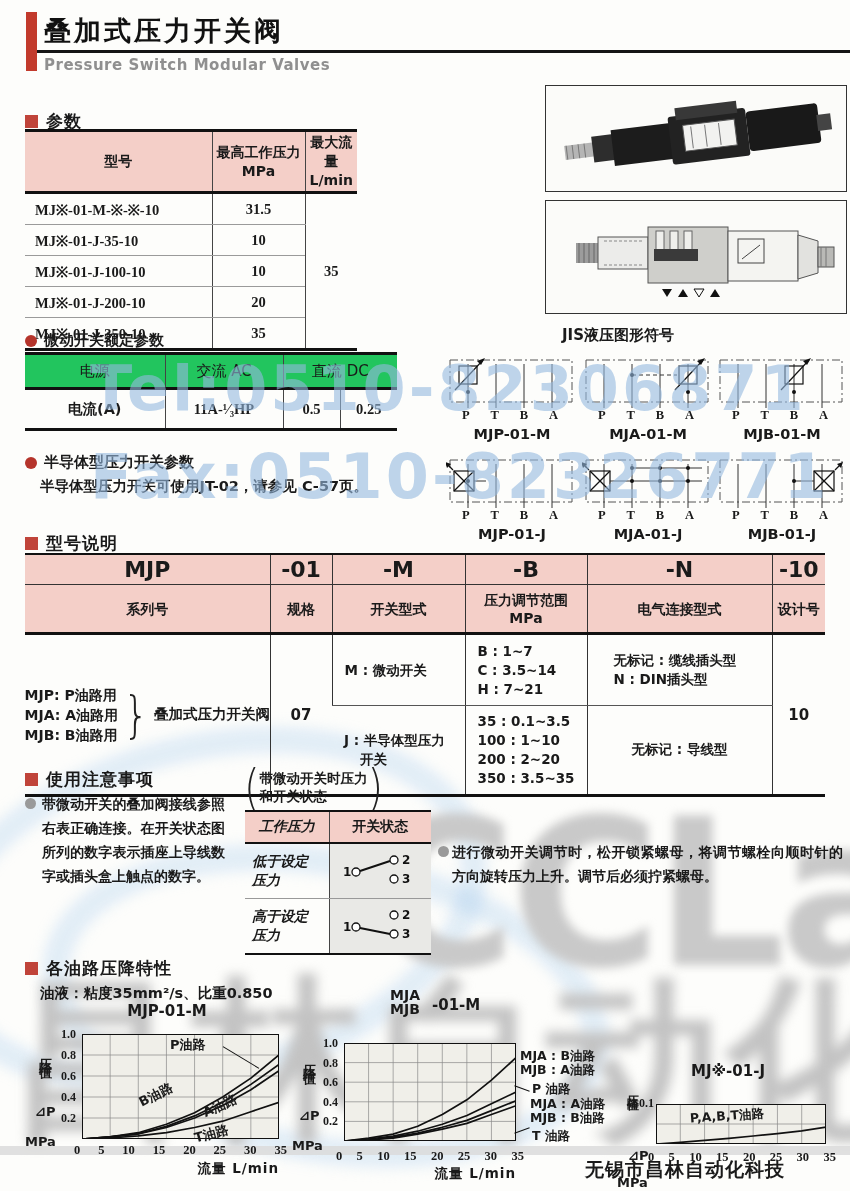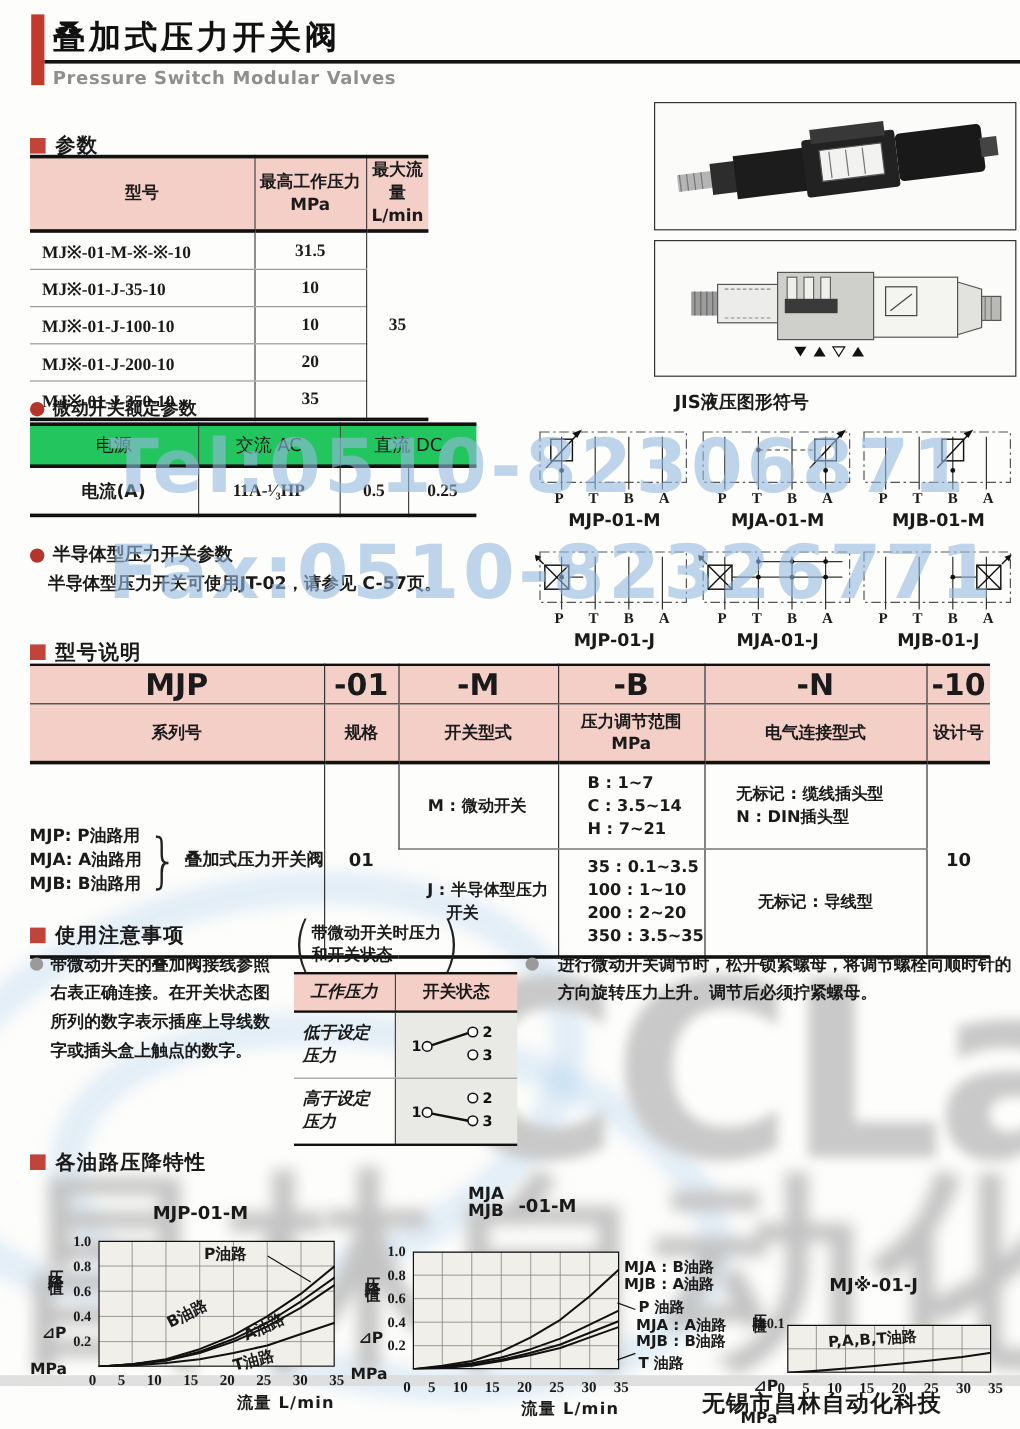--- a/index.html
+++ b/index.html
@@ -67,39 +67,39 @@
   .vg polygon{fill:#111;stroke:none;}
   .dot{fill:#111;}
   .ports{margin:-2px 0 0 16px;width:96px;display:flex;justify-content:space-between;
          font-family:"Liberation Serif","DejaVu Serif",serif;font-weight:bold;font-size:12.5px;}
   .sym-name{text-align:center;font-weight:bold;font-size:14.5px;margin-top:3px;}
   
   .mtable-wrap{position:absolute;left:25px;top:553px;}
   .mtable{width:800px;border-top:2.5px solid #111;border-bottom:3px solid #111;}
   .mtable td{border-left:1px solid #333;vertical-align:middle;}
   .mtable td:first-child{border-left:none;}
-  .mtable tr.codes td{background:#f4cfc8;text-align:center;font-size:25px;font-weight:bold;
+  .mtable tr.codes td{background:#f4cfc8;text-align:center;font-size:22px;font-weight:bold;
                       height:27px;border-bottom:1px solid #333;}
   .mtable tr.labels td{background:#f4cfc8;text-align:center;font-size:14px;font-weight:bold;
                        height:45px;border-bottom:3px solid #111;line-height:18px;}
   .mtable tr.bt td{height:62px;}
   .mtable tr.bt td.split{border-bottom:1px solid #555;}
   .mtable tr.bb td{height:80px;}
   .cellpad{padding:4px 8px;}
   .series-cell{display:flex;align-items:center;justify-content:center;gap:2px;}
   .series-lines div{font-size:14px;font-weight:bold;line-height:20px;white-space:nowrap;}
   .brace{font-size:50px;font-weight:300;transform:scaleX(.8);color:#222;}
   .series-note{font-size:14.5px;font-weight:bold;white-space:nowrap;}
   .ctr{text-align:center;font-weight:bold;font-size:15px;}
   .lines14 div{font-size:13.5px;font-weight:bold;line-height:19px;white-space:nowrap;}
-  .pad-l{padding-left:24px;}
+  .pad-l{padding-left:12px;}
   
   .note-left{position:absolute;left:25px;top:792px;width:200px;display:flex;gap:6px;}
   .note-left .txt,.note-right .txt{font-size:14px;font-weight:600;line-height:24px;text-align:justify;}
-  .note-right{position:absolute;left:438px;top:792px;width:405px;display:flex;gap:16px;}
+  .note-right{position:absolute;left:438px;top:840px;width:405px;display:flex;gap:3px;}
   .paren-note{position:absolute;left:244px;top:764px;display:flex;align-items:center;}
   .paren{font-size:40px;font-weight:300;transform:scaleY(1.25);color:#222;}
   .paren-note .lines div{font-size:13.5px;font-weight:bold;line-height:18px;}
   .utable-wrap{position:absolute;left:245px;top:810px;}
   .utable{width:186px;border-top:2px solid #111;border-bottom:2.5px solid #111;}
   .utable td{border-left:1px solid #444;}
   .utable td:first-child{border-left:none;font-style:italic;}
   .utable tr.h td{background:#f4cfc8;font-weight:bold;font-size:14px;text-align:center;height:28px;
                   border-bottom:2px solid #111;}
   .utable tr.b td{height:52px;border-bottom:1px solid #999;}
@@ -497,21 +497,21 @@
             <div class="series-cell">
               <div class="series-lines">
                 <div>MJP: P油路用</div>
                 <div>MJA: A油路用</div>
                 <div>MJB: B油路用</div>
               </div>
               <span class="brace">}</span>
               <span class="series-note">叠加式压力开关阀</span>
             </div>
           </td>
-          <td rowspan="2" class="ctr">01</td>
+          <td rowspan="2" class="ctr">07</td>
           <td class="split cellpad lines14 pad-l">
                 <div>M : 微动开关</div>
               </td>
           <td class="split cellpad lines14 pad-l">
             <div>B :  1~7</div>
             <div>C :  3.5~14</div>
             <div>H :  7~21</div>
           </td>
           <td class="split cellpad lines14" style="padding-left:26px;">
             <div>无标记 : 缆线插头型</div>
@@ -602,20 +602,21 @@
     </div>
     <div class="note-right">
       <span class="gdot" style="margin-top:6px;"></span>
       <span class="txt">进行微动开关调节时，松开锁紧螺母，将调节螺栓向顺时针的方向旋转压力上升。调节后必须拧紧螺母。</span>
     </div>
 
     <div class="shead" style="left:25px;top:957px;">
       <span class="sq"></span>
       <span class="txt">各油路压降特性</span>
     </div>
+    <div class="fluid-note">油液：粘度35mm²/s、比重0.850</div>
 
     <div class="chart chart1">
       <div class="ct">MJP-01-M</div>
       <div class="ylab">压降值</div>
       <div class="dp">⊿P</div>
       <div class="mpa">MPa</div>
       <div class="yticks">
           <span>1.0</span>
           <span>0.8</span>
           <span>0.6</span>

